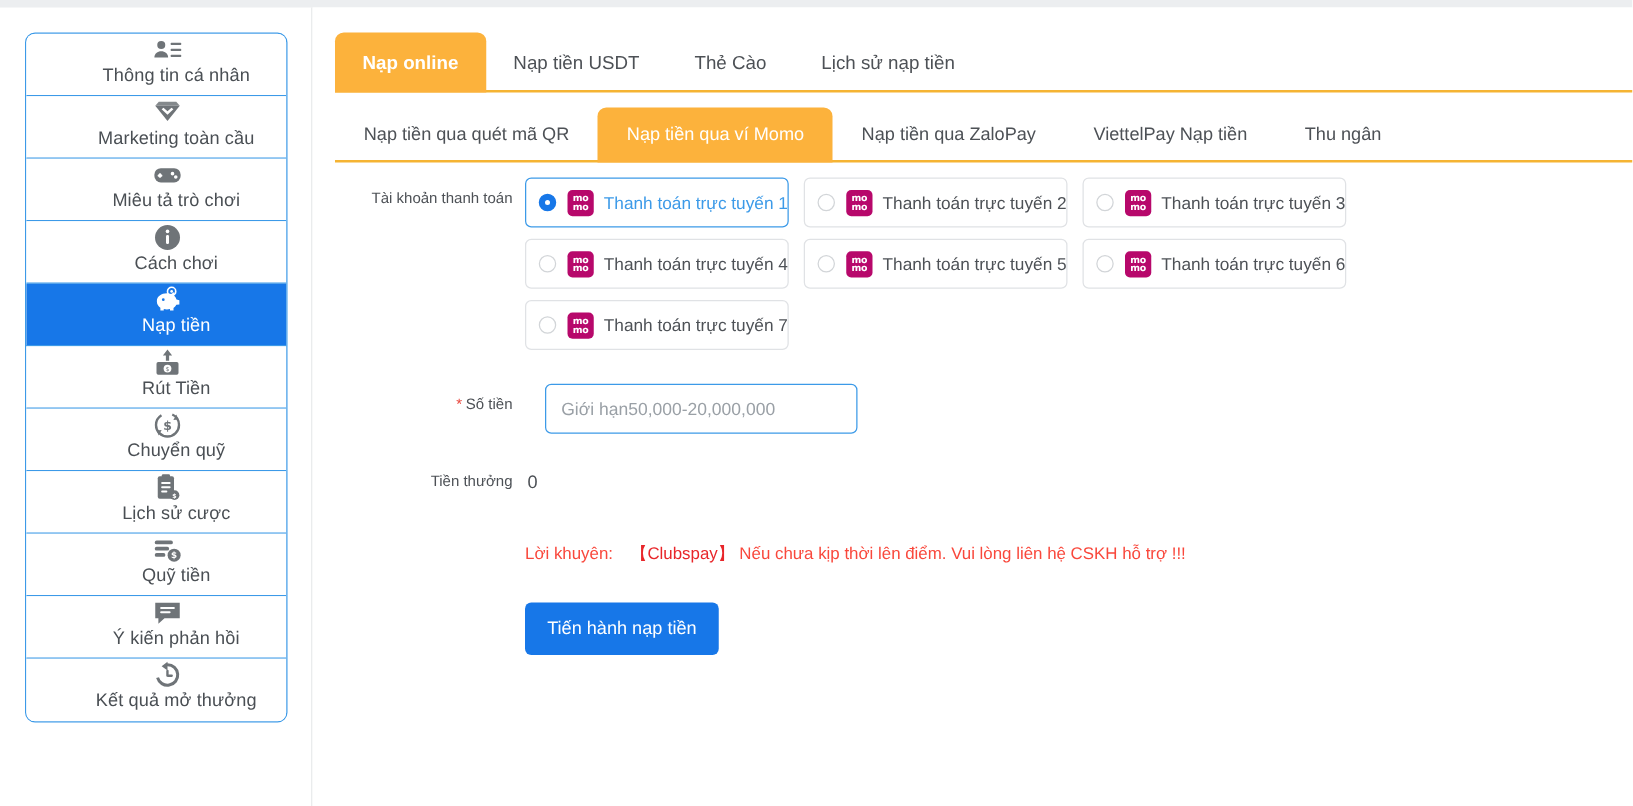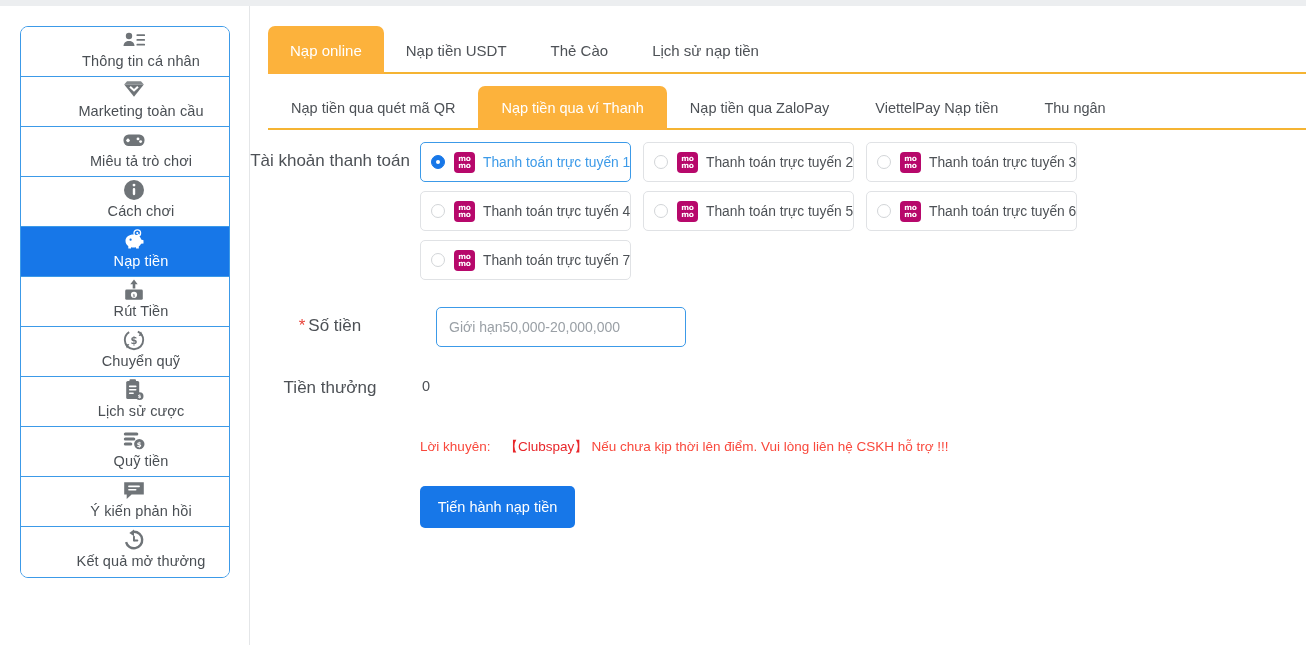--- a/index.html
+++ b/index.html
@@ -94,20 +94,21 @@
     padding: 0 22px;
     font-size: 15px;
     color: #4d5156;
     cursor: pointer;
     white-space: nowrap;
   }
   .tab1.active {
     background: #fcb23c;
     color: #ffffff;
     border-radius: 7px 7px 0 0;
+    font-weight: bold;
   }
 
   
   .tabs2 {
     position: absolute;
     left: 18px; top: 80px;
     width: 1038px; height: 44px;
     border-bottom: 2px solid #f5b433;
     display: flex;
     align-items: stretch;
@@ -134,22 +135,22 @@
     left: 0; top: 124px;
     width: 1056px;
   }
   .row {
     display: flex;
     align-items: flex-start;
   }
   .row-label {
     width: 160px;
     flex: 0 0 160px;
-    text-align: center;
-    font-size: 17px;
+    text-align: right;
+    font-size: 12px;
     color: #4d5156;
     padding-top: 9px;
     white-space: nowrap;
   }
   .req-star { color: #e8453c; margin-right: 3px; }
 
   .row-acct { margin-top: 12px; }
   .acct-field {
     margin-left: 10px;
     width: 860px;
@@ -401,21 +402,21 @@
   <section class="content">
 
     <div class="tabs1" id="tabs1">
         <div class="tab1 active">Nạp online</div>
         <div class="tab1">Nạp tiền USDT</div>
         <div class="tab1">Thẻ Cào</div>
         <div class="tab1">Lịch sử nạp tiền</div>
       </div>
     <div class="tabs2" id="tabs2">
         <div class="tab2">Nạp tiền qua quét mã QR</div>
-        <div class="tab2 active">Nạp tiền qua ví Thanh</div>
+        <div class="tab2 active">Nạp tiền qua ví Momo</div>
         <div class="tab2">Nạp tiền qua ZaloPay</div>
         <div class="tab2">ViettelPay Nạp tiền</div>
         <div class="tab2">Thu ngân</div>
       </div>
 
     <div class="form">
 
       <div class="row row-acct">
         <div class="row-label">Tài khoản thanh toán</div>
         <div class="acct-field" id="acct-field">

